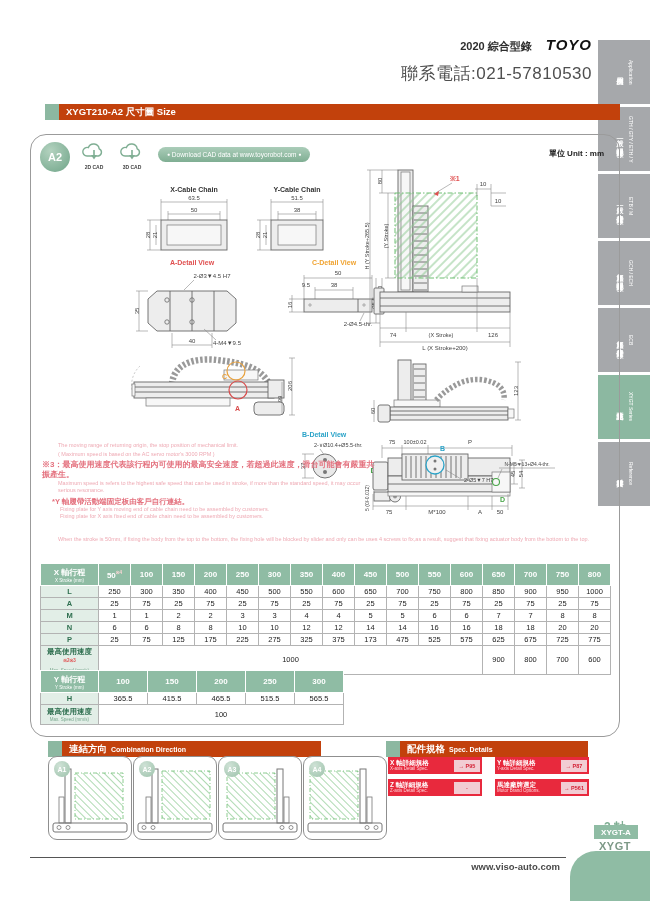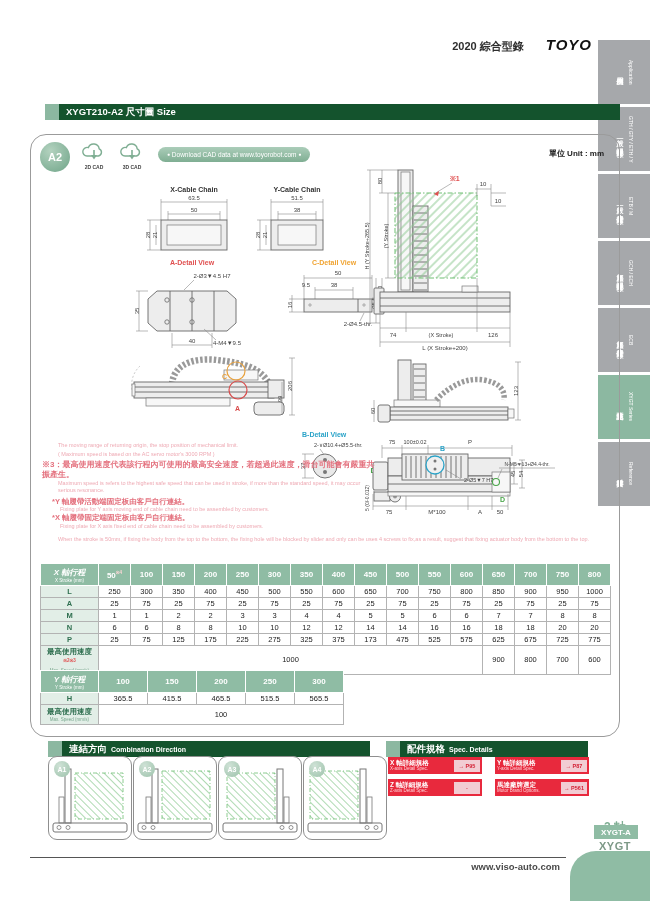--- a/index.html
+++ b/index.html
@@ -1,30 +1,30 @@
 <!DOCTYPE html>
 <html><head>
 <meta charset="utf-8">
 <style>
   html,body{margin:0;padding:0;background:#fff;}
   .page{position:relative;width:650px;height:901px;background:#fff;overflow:hidden;
         font-family:"Liberation Sans",sans-serif;color:#333;}
   
   .brand{position:absolute;top:36px;right:58px;font-size:11px;font-weight:bold;color:#2e2e2e;}
-  .brand .logo{font-style:italic;font-size:15px;letter-spacing:1px;color:#111;margin-left:22px;}
+  .brand .logo{font-style:italic;font-size:15px;letter-spacing:1px;color:#111;margin-left:14px;}
   .phone{position:absolute;top:62px;right:58px;font-size:17px;color:#4f4f4f;letter-spacing:.5px;}
   
   .sidebar{position:absolute;top:40px;right:0;width:52px;}
   .stab{height:64px;margin-bottom:3px;background:#a6a8ab;color:#fff;display:flex;
         align-items:center;justify-content:center;gap:3px;overflow:hidden;}
   .stab.active{background:#8cb8a1;}
   .tzh{writing-mode:vertical-rl;text-orientation:upright;font-size:7px;font-weight:bold;letter-spacing:.5px;}
   .ten{writing-mode:vertical-rl;font-size:5px;}
   
-  .secbar{position:absolute;height:16px;background:#14532d;display:flex;align-items:center;}
+  .secbar{position:absolute;height:16px;background:#c2410c;display:flex;align-items:center;}
   .secbar .sq{width:14px;height:16px;background:#8cb8a1;flex:none;}
   .secbar .lbl{color:#fff;font-size:9.5px;font-weight:bold;padding-left:7px;white-space:nowrap;}
   .secbar .lbl2{color:#fff;font-size:7px;font-weight:bold;padding-left:4px;white-space:nowrap;}
   
   .mainbox{position:absolute;left:30px;top:134px;width:588px;height:601px;
            border:1.5px solid #9b9b9b;border-radius:16px;}
   .a2badge{position:absolute;left:40px;top:142px;width:30px;height:30px;border-radius:50%;
            background:radial-gradient(circle at 35% 30%,#b3d2bf,#6fa488);color:#fff;
            font-size:11px;font-weight:bold;display:flex;align-items:center;justify-content:center;}
   .cadic{position:absolute;top:141px;width:36px;text-align:center;font-size:5px;color:#444;font-weight:bold;}
@@ -46,21 +46,21 @@
   .ne{font-size:5.5px;color:#eeaab4;line-height:1.3;padding-left:16px;margin-bottom:2px;}
   .subz{font-size:7.5px;font-weight:bold;color:#e4717e;padding-left:10px;line-height:1.3;}
   .sube{font-size:5.5px;color:#eeaab4;padding-left:18px;margin-bottom:1px;}
   .note4{position:absolute;left:42px;top:536px;width:574px;}
   
   table{border-collapse:collapse;}
   .xtbl{position:absolute;left:40px;top:563px;table-layout:fixed;}
   .ytbl{position:absolute;left:40px;top:670px;table-layout:fixed;}
   th.hdr{background:#8fbca4;color:#fff;border:1px solid #fff;font-size:8px;font-weight:bold;height:19px;}
   th.labhead{background:#8fbca4;color:#fff;border:1px solid #fff;padding:1px;}
-  .lz{display:block;font-size:8px;font-weight:bold;font-style:italic;}
+  .lz{display:block;font-size:8px;font-weight:bold;}
   .le{display:block;font-size:4.5px;font-weight:normal;}
   td{border:1px solid #b3b3b3;background:#fff;text-align:center;font-size:7.5px;color:#222;height:11px;padding:0;}
   td.lab{background:#e2eee7;color:#2f6f50;font-weight:bold;}
   td.speedlab{background:#e2eee7;padding:1px;}
   .lz2{display:block;font-size:7.5px;font-weight:bold;color:#2f6f50;}
   .le2{display:block;font-size:4.5px;color:#7aa88f;}
   .rednote{color:#e05050;font-size:4.5px;font-weight:bold;vertical-align:super;}
   tr.speed td{height:17px;}
   
   .card{position:absolute;top:756px;width:82px;height:82px;border:1.5px solid #8f8f8f;border-radius:9px;background:#fff;}
@@ -87,20 +87,21 @@
   .cornergreen{position:absolute;right:0;bottom:0;width:80px;height:50px;background:#8fbca4;border-top-left-radius:26px;}
 </style>
 </head>
 <body>
 
 <div class="page">
 
   <div class="brand">
     <span>2020 綜合型錄</span><span class="logo">TOYO</span>
   </div>
+  <div class="phone">聯系電話:021-57810530</div>
 
   <div class="sidebar">
     <div class="stab">
         <span class="tzh">應用例</span>
         <span class="ten">Application</span>
       </div>
     <div class="stab">
         <span class="tzh">一般／螺桿仕樣</span>
         <span class="ten">GTH / GTY / ETH / Y</span>
       </div>
@@ -353,21 +354,20 @@
     </g>
   </svg>
 
   <div class="notes">
     <div class="ne">The moving range of returning origin, the stop position of mechanical limit.</div>
     <div class="ne">( Maximum speed is based on the AC servo motor's 3000 RPM )</div>
     <div class="nz"><span>※3：</span><span>最高使用速度代表該行程內可使用的最高安全速度，若超過此速度，滑台可能會有嚴重共振產生。</span></div>
     <div class="ne">Maximum speed is refers to the highest safe speed that can be used in stroke, if more than the standard speed, it may occur serious resonance.</div>
     <div class="subz">*Y 軸履帶活動端固定板由客戶自行連結。</div>
     <div class="sube">Fixing plate for Y axis moving end of cable chain need to be assembled by customers.</div>
-    <div class="subz">*X 軸履帶固定端固定板由客戶自行連結。</div>
     <div class="sube">Fixing plate for X axis fixed end of cable chain need to be assembled by customers.</div>
   </div>
   <div class="note4">
     <div class="ne">When the stroke is 50mm, if fixing the body from the top to the bottom, the fixing hole will be blocked by slider and only can be uses 4 screws to fix,as a result, suggest that fixing actuator body from the bottom to the top.</div>
   </div>
 
   <table class="xtbl">
     <colgroup>
         <col style="width:58px">
         <col span="16" style="width:32px">
@@ -532,21 +532,21 @@
     <tr class="speed">
       <td class="speedlab">
             <span class="lz2">最高使用速度</span>
             <span class="le2">Max. Speed (mm/s)</span>
           </td>
       <td colspan="5">100</td>
     </tr>
   </tbody>
     </table>
 
-  <div class="secbar" style="left:48px;top:741px;width:322px;">
+  <div class="secbar" style="left:48px;top:741px;width:273px;">
     <div class="sq"></div>
     <div class="lbl">連結方向</div>
     <div class="lbl2">Combination Direction</div>
   </div>
 
   <div class="card" style="left:48px;">
     <div class="cbadge">A1</div>
     <svg width="82" height="82" viewBox="0 0 82 82">
       <defs>
           <pattern id="hB1" width="5" height="5" patternUnits="userSpaceOnUse" patternTransform="rotate(45)">

